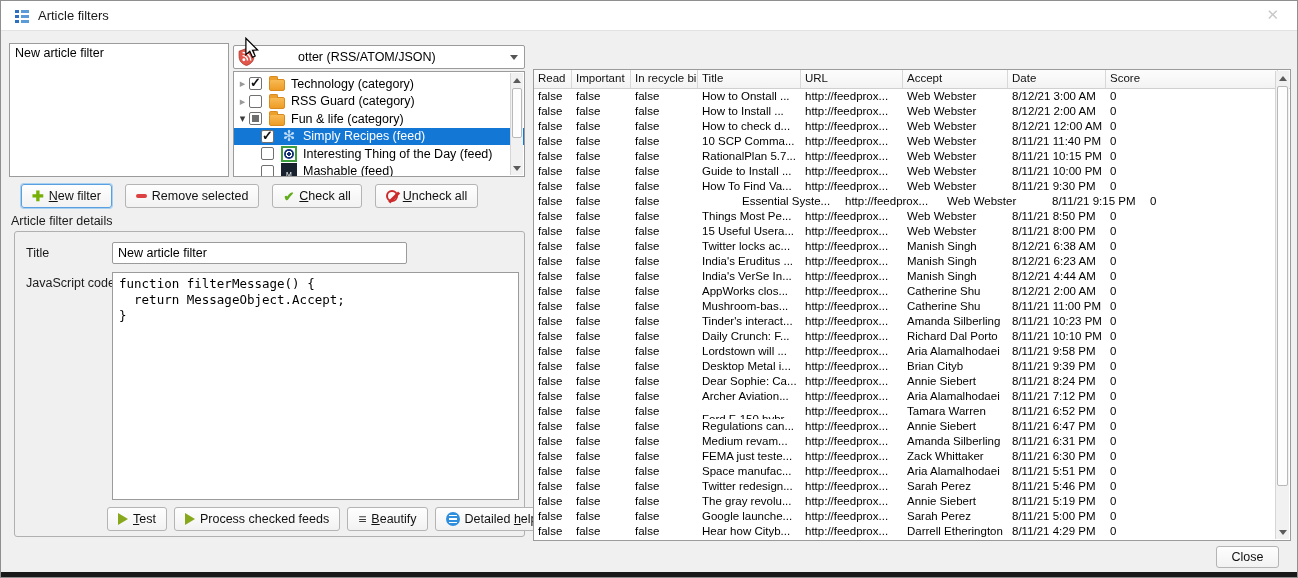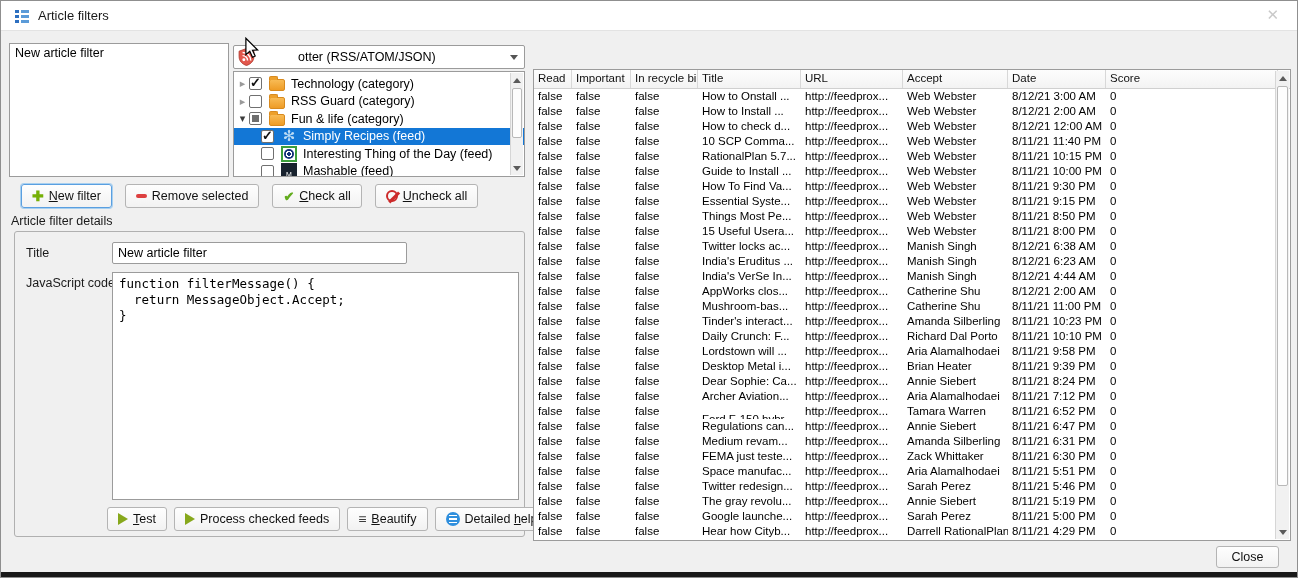--- a/index.html
+++ b/index.html
@@ -336,21 +336,21 @@
           <div class="td" style="width: 103px;">How To Find Va...</div>
           <div class="td" style="width: 102px;">http://feedprox...</div>
           <div class="td" style="width: 105px;">Web Webster</div>
           <div class="td" style="width: 98px;">8/11/21 9:30 PM</div>
           <div class="td" style="width: 172px;">0</div>
         </div>
         <div class="tr">
           <div class="td" style="width: 38px;">false</div>
           <div class="td" style="width: 59px;">false</div>
           <div class="td" style="width: 67px;">false</div>
-          <div class="td" style="width: 103px;">Essential Syste...</div>
+          <div class="td" style="width: 103px; margin-left: 40px;">Essential Syste...</div>
           <div class="td" style="width: 102px;">http://feedprox...</div>
           <div class="td" style="width: 105px;">Web Webster</div>
           <div class="td" style="width: 98px;">8/11/21 9:15 PM</div>
           <div class="td" style="width: 172px;">0</div>
         </div>
         <div class="tr">
           <div class="td" style="width: 38px;">false</div>
           <div class="td" style="width: 59px;">false</div>
           <div class="td" style="width: 67px;">false</div>
           <div class="td" style="width: 103px;">Things Most Pe...</div>
@@ -448,21 +448,21 @@
           <div class="td" style="width: 105px;">Aria Alamalhodaei</div>
           <div class="td" style="width: 98px;">8/11/21 9:58 PM</div>
           <div class="td" style="width: 172px;">0</div>
         </div>
         <div class="tr">
           <div class="td" style="width: 38px;">false</div>
           <div class="td" style="width: 59px;">false</div>
           <div class="td" style="width: 67px;">false</div>
           <div class="td" style="width: 103px;">Desktop Metal i...</div>
           <div class="td" style="width: 102px;">http://feedprox...</div>
-          <div class="td" style="width: 105px;">Brian Heater</div>
+          <div class="td" style="width: 105px;">Brian Cityb</div>
           <div class="td" style="width: 98px;">8/11/21 9:39 PM</div>
           <div class="td" style="width: 172px;">0</div>
         </div>
         <div class="tr">
           <div class="td" style="width: 38px;">false</div>
           <div class="td" style="width: 59px;">false</div>
           <div class="td" style="width: 67px;">false</div>
           <div class="td" style="width: 103px;">Dear Sophie: Ca...</div>
           <div class="td" style="width: 102px;">http://feedprox...</div>
           <div class="td" style="width: 105px;">Annie Siebert</div>
@@ -558,21 +558,21 @@
           <div class="td" style="width: 105px;">Sarah Perez</div>
           <div class="td" style="width: 98px;">8/11/21 5:00 PM</div>
           <div class="td" style="width: 172px;">0</div>
         </div>
         <div class="tr">
           <div class="td" style="width: 38px;">false</div>
           <div class="td" style="width: 59px;">false</div>
           <div class="td" style="width: 67px;">false</div>
           <div class="td" style="width: 103px;">Hear how Cityb...</div>
           <div class="td" style="width: 102px;">http://feedprox...</div>
-          <div class="td" style="width: 105px;">Darrell RationalPlan</div>
+          <div class="td" style="width: 105px;">Darrell Etherington</div>
           <div class="td" style="width: 98px;">8/11/21 4:29 PM</div>
           <div class="td" style="width: 172px;">0</div>
         </div>
       </div>
     <div id="table-scroll">
       <span class="sb-arrow up">
           <i class="tri-up"></i>
         </span>
       <span class="sb-thumb" style="top:15px;height:400px;"></span>
       <span class="sb-arrow down">

